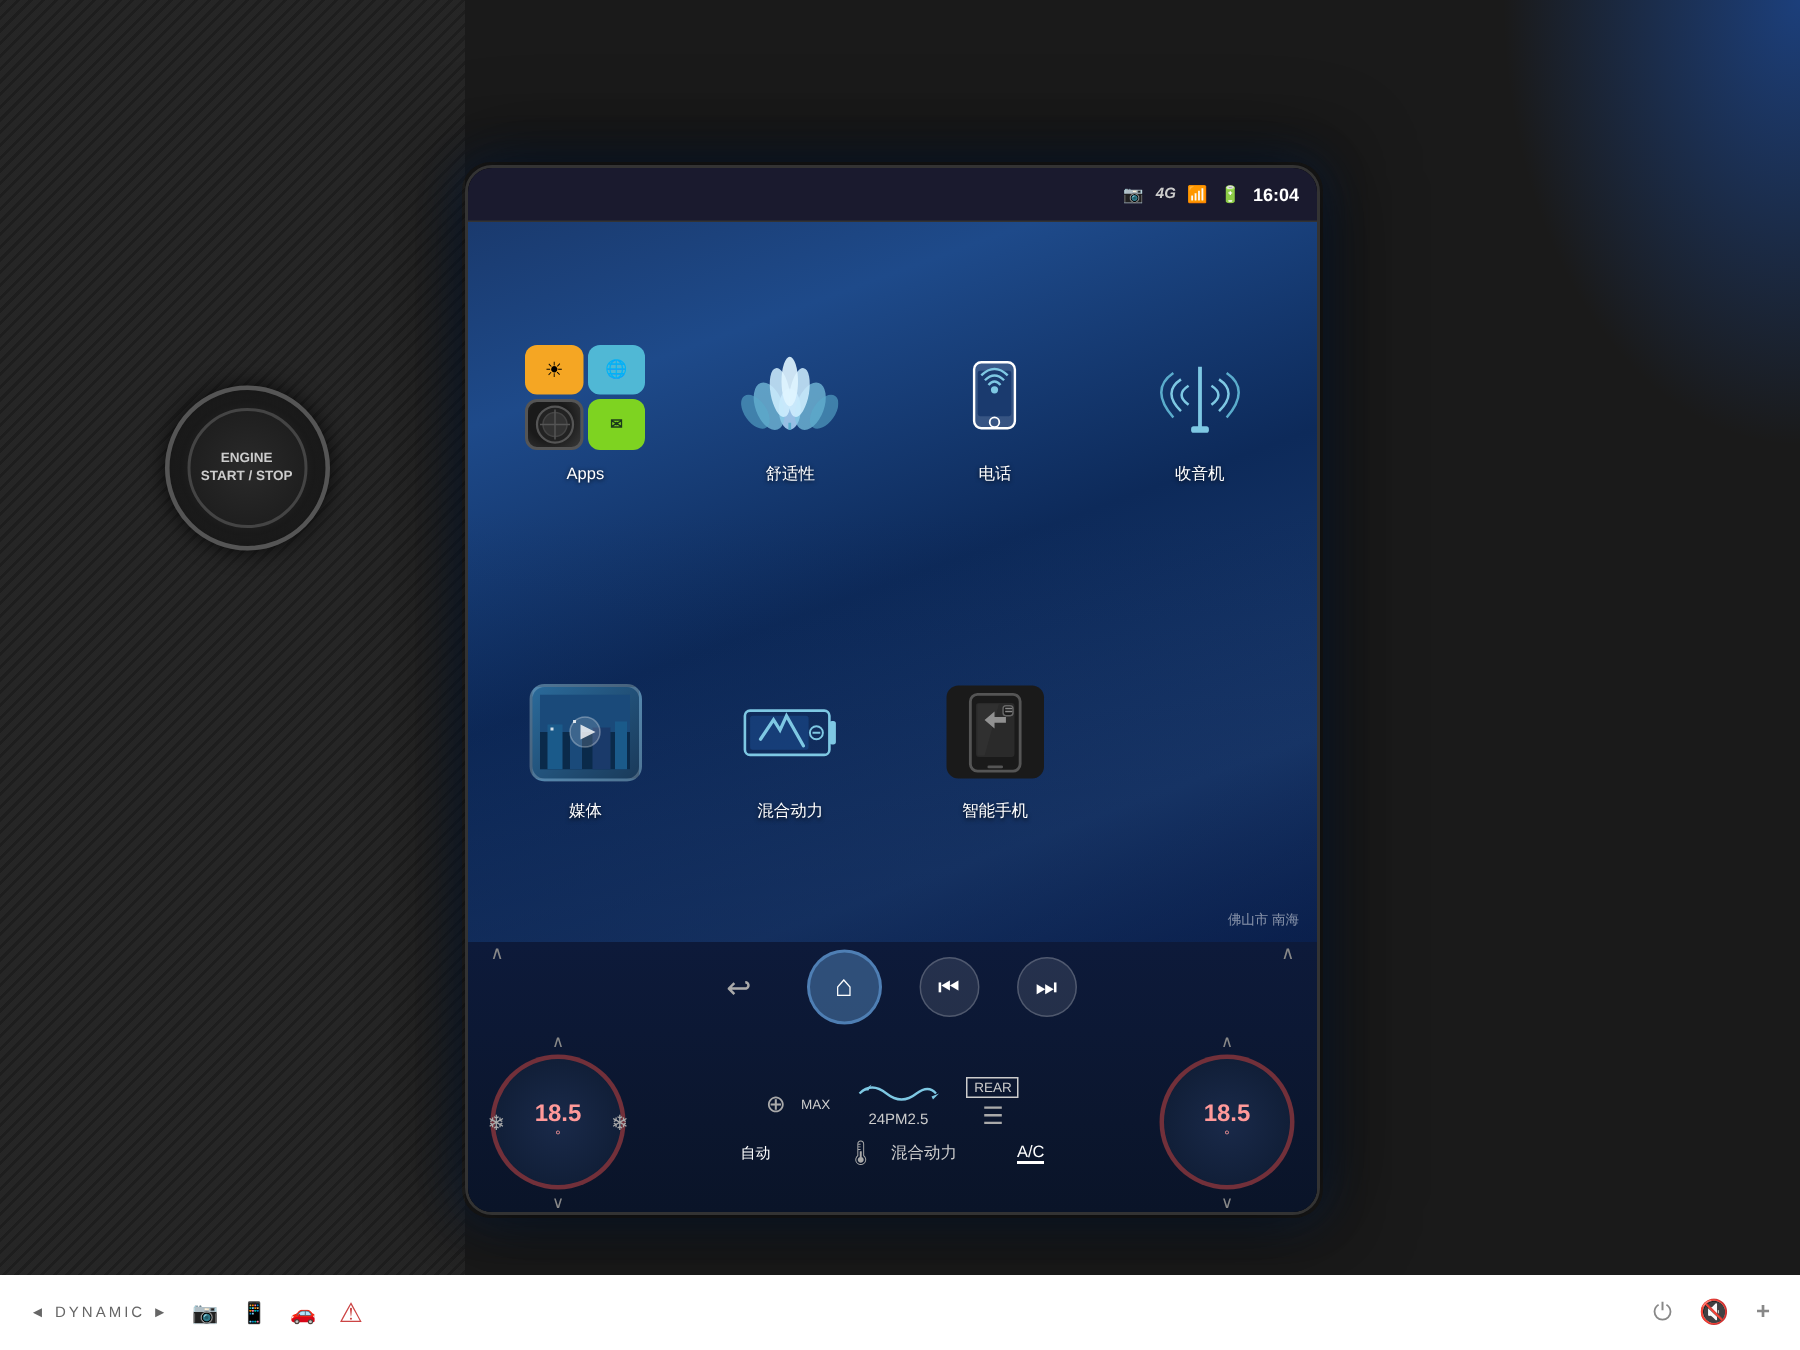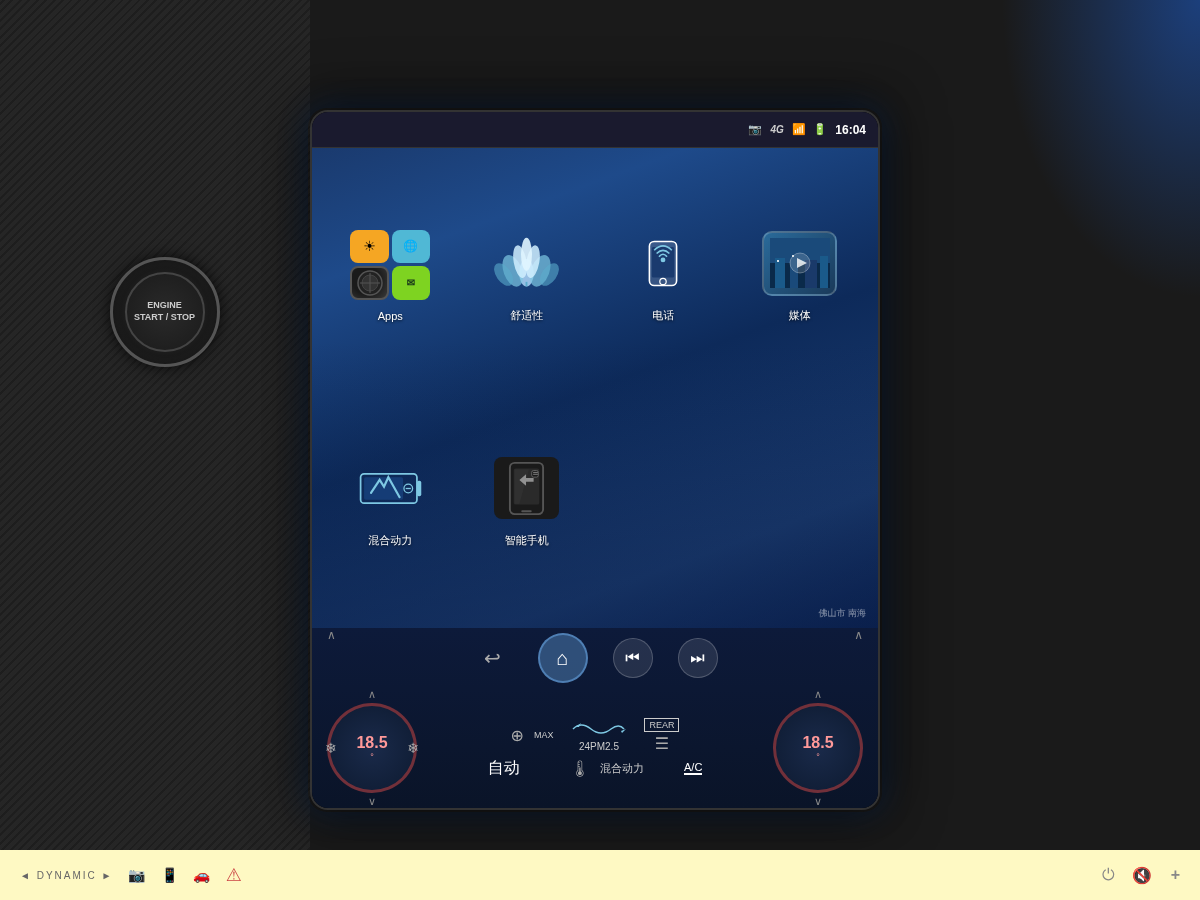--- a/index.html
+++ b/index.html
@@ -280,21 +280,21 @@
       border-bottom: 2px solid #fff;
     }
 
     
     .bottom-strip {
       position: absolute;
       bottom: 0;
       left: 0;
       right: 0;
       height: 50px;
-      background: #fef9c3;
+      background: #ffffff;
       display: flex;
       align-items: center;
       padding: 0 20px;
       gap: 36px;
     }
 
     .bottom-left-section {
       display: flex;
       align-items: center;
       gap: 15px;
@@ -563,20 +563,39 @@
             <path d="M17 20 Q25 12 33 20" stroke="#7ec8e3" stroke-width="2" fill="none"></path>
             <path d="M14 16 Q25 5 36 16" stroke="#7ec8e3" stroke-width="2" fill="none"></path>
             <circle cx="25" cy="28" r="3" fill="#7ec8e3"></circle>
 
             <circle cx="25" cy="55" r="4" fill="none" stroke="#fff" stroke-width="1.5"></circle>
           </svg>
         </div>
         <div class="app-label">电话</div>
       </div>
 
+      <div class="app-item">
+        <div class="app-icon">
+          <svg class="svg-radio" viewBox="0 0 70 65" fill="none" xmlns="http://www.w3.org/2000/svg">
+
+            <line x1="35" y1="60" x2="35" y2="10" stroke="#7ec8e3" stroke-width="3"></line>
+
+            <path d="M26 25 Q15 32 26 40" stroke="#7ec8e3" stroke-width="2" fill="none"></path>
+            <path d="M20 20 Q5 30 20 45" stroke="#7ec8e3" stroke-width="2" fill="none"></path>
+            <path d="M14 15 Q-5 28 14 50" stroke="#5aaccc" stroke-width="2" fill="none"></path>
+
+            <path d="M44 25 Q55 32 44 40" stroke="#7ec8e3" stroke-width="2" fill="none"></path>
+            <path d="M50 20 Q65 30 50 45" stroke="#7ec8e3" stroke-width="2" fill="none"></path>
+            <path d="M56 15 Q75 28 56 50" stroke="#5aaccc" stroke-width="2" fill="none"></path>
+
+            <rect x="28" y="57" width="14" height="5" rx="2" fill="#7ec8e3"></rect>
+          </svg>
+        </div>
+        <div class="app-label">收音机</div>
+      </div>
 
       <div class="app-item">
         <div class="app-icon">
           <div class="media-icon-box">
             <svg width="60" height="50" viewBox="0 0 60 50">
 
               <rect width="60" height="50" fill="#1a4a7a"></rect>
 
               <rect x="0" y="25" width="60" height="25" fill="#0a2a4a"></rect>
               <rect x="5" y="20" width="10" height="30" fill="#1a5a8a"></rect>
@@ -682,21 +701,21 @@
             </svg>
             <span class="climate-label" style="font-size:10px;">24PM2.5</span>
           </div>
 
           <div style="display:flex; flex-direction:column; align-items:center; gap:2px;">
             <span style="color:#ccc; font-size:9px; border:1px solid #ccc; padding:1px 4px;">REAR</span>
             <span class="climate-icon">☰</span>
           </div>
         </div>
         <div class="climate-icons-row">
-          <span class="climate-label" style="color:#fff; font-size:16px;">自动</span>
+          <span class="climate-label" style="color:#fff; font-size:10px;">自动</span>
           <span style="width:30px;"></span>
           <span class="climate-icon">🌡</span>
           <span class="climate-label">混合动力</span>
           <span style="width:20px;"></span>
           <span class="ac-label">A/C</span>
         </div>
       </div>
 
       <div style="display:flex; flex-direction:column; align-items:center; flex-shrink:0;">
         <div style="color:#888; font-size:11px; margin-bottom:2px;">∧</div>

